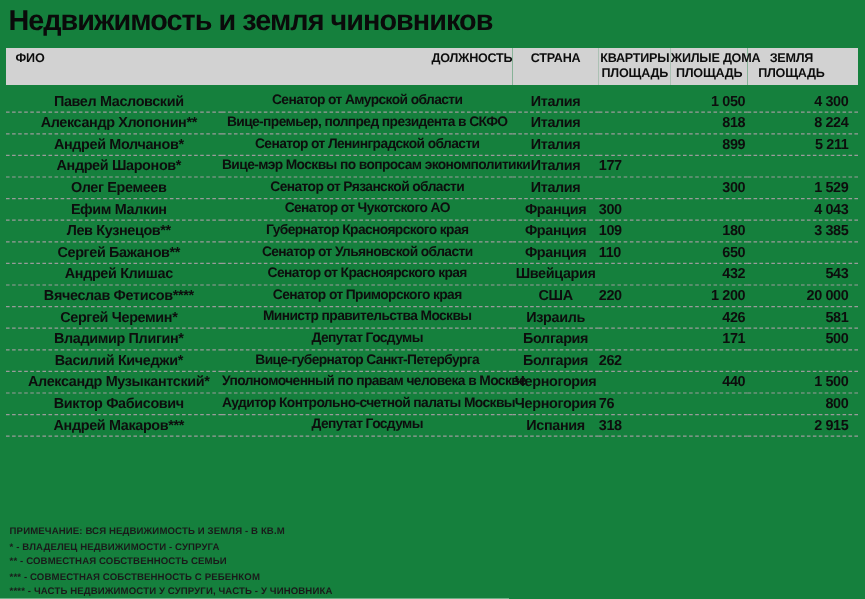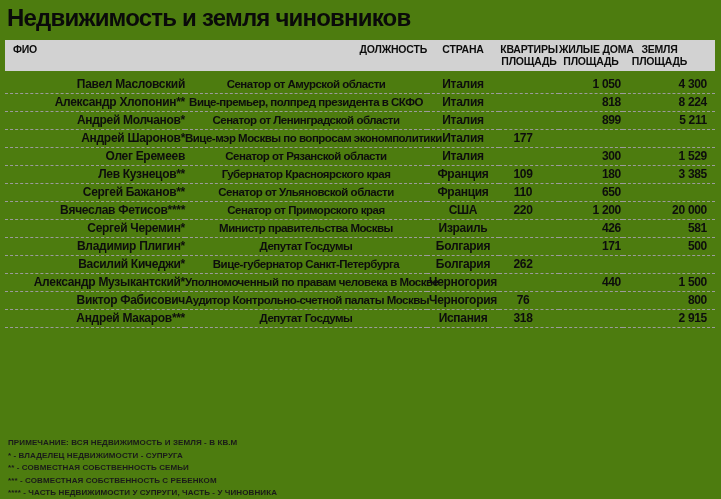--- a/index.html
+++ b/index.html
@@ -4,21 +4,21 @@
 <style>
   * { margin:0; padding:0; box-sizing:border-box; }
   html,body { background:#ffffff; }
   body {
     width:721px; height:499px;
     font-family:"Liberation Sans","DejaVu Sans",sans-serif;
     color:#0d0d0d;
   }
   .page {
     position:relative; width:721px; height:499px;
-    background:#4d7c0f; overflow:hidden;
+    background:#15803d; overflow:hidden;
   }
   .title {
     position:absolute; left:7px; top:4px;
     font-size:24px; font-weight:bold; letter-spacing:-0.8px;
     color:#0a0a0a; white-space:nowrap;
   }
   table.officials {
     position:absolute; left:5px; top:40px;
     width:710px; border-collapse:collapse; table-layout:fixed;
   }
@@ -46,24 +46,24 @@
   thead th.col-land      { text-align:center; padding-right:19px; }
   thead th span { display:block; }
 
   tbody td {
     height:18px; line-height:17px;
     border-bottom:1px dashed #9b9b9b;
     font-size:12px; font-weight:bold; letter-spacing:-0.3px;
     white-space:nowrap; overflow:visible;
     vertical-align:middle;
   }
-  tbody td.col-name       { text-align:right; padding-left:8px; }
+  tbody td.col-name       { text-align:center; padding-left:8px; }
   tbody td.col-position   { text-align:center; font-size:11.5px; letter-spacing:-0.5px; }
   tbody td.col-country    { text-align:center; }
-  tbody td.col-apartments { text-align:center; padding-right:12px; }
+  tbody td.col-apartments { text-align:left; padding-right:12px; }
   tbody td.col-houses     { text-align:right; padding-right:2px; }
   tbody td.col-land       { text-align:right; padding-right:8px; }
 
   .footnotes {
     position:absolute; left:8px; top:437px;
   }
   .footnote {
     font-size:8px; font-weight:bold; letter-spacing:0.1px;
     line-height:12.6px; color:#1a1a1a; white-space:nowrap;
   }
@@ -138,34 +138,50 @@
         </tr>
         <tr>
           <td class="col-name">Олег Еремеев</td>
           <td class="col-position">Сенатор от Рязанской области</td>
           <td class="col-country">Италия</td>
           <td class="col-apartments"></td>
           <td class="col-houses">300</td>
           <td class="col-land">1 529</td>
         </tr>
         <tr>
+          <td class="col-name">Ефим Малкин</td>
+          <td class="col-position">Сенатор от Чукотского АО</td>
+          <td class="col-country">Франция</td>
+          <td class="col-apartments">300</td>
+          <td class="col-houses"></td>
+          <td class="col-land">4 043</td>
+        </tr>
+        <tr>
           <td class="col-name">Лев Кузнецов**</td>
           <td class="col-position">Губернатор Красноярского края</td>
           <td class="col-country">Франция</td>
           <td class="col-apartments">109</td>
           <td class="col-houses">180</td>
           <td class="col-land">3 385</td>
         </tr>
         <tr>
           <td class="col-name">Сергей Бажанов**</td>
           <td class="col-position">Сенатор от Ульяновской области</td>
           <td class="col-country">Франция</td>
           <td class="col-apartments">110</td>
           <td class="col-houses">650</td>
           <td class="col-land"></td>
+        </tr>
+        <tr>
+          <td class="col-name">Андрей Клишас</td>
+          <td class="col-position">Сенатор от Красноярского края</td>
+          <td class="col-country">Швейцария</td>
+          <td class="col-apartments"></td>
+          <td class="col-houses">432</td>
+          <td class="col-land">543</td>
         </tr>
         <tr>
           <td class="col-name">Вячеслав Фетисов****</td>
           <td class="col-position">Сенатор от Приморского края</td>
           <td class="col-country">США</td>
           <td class="col-apartments">220</td>
           <td class="col-houses">1 200</td>
           <td class="col-land">20 000</td>
         </tr>
         <tr>

